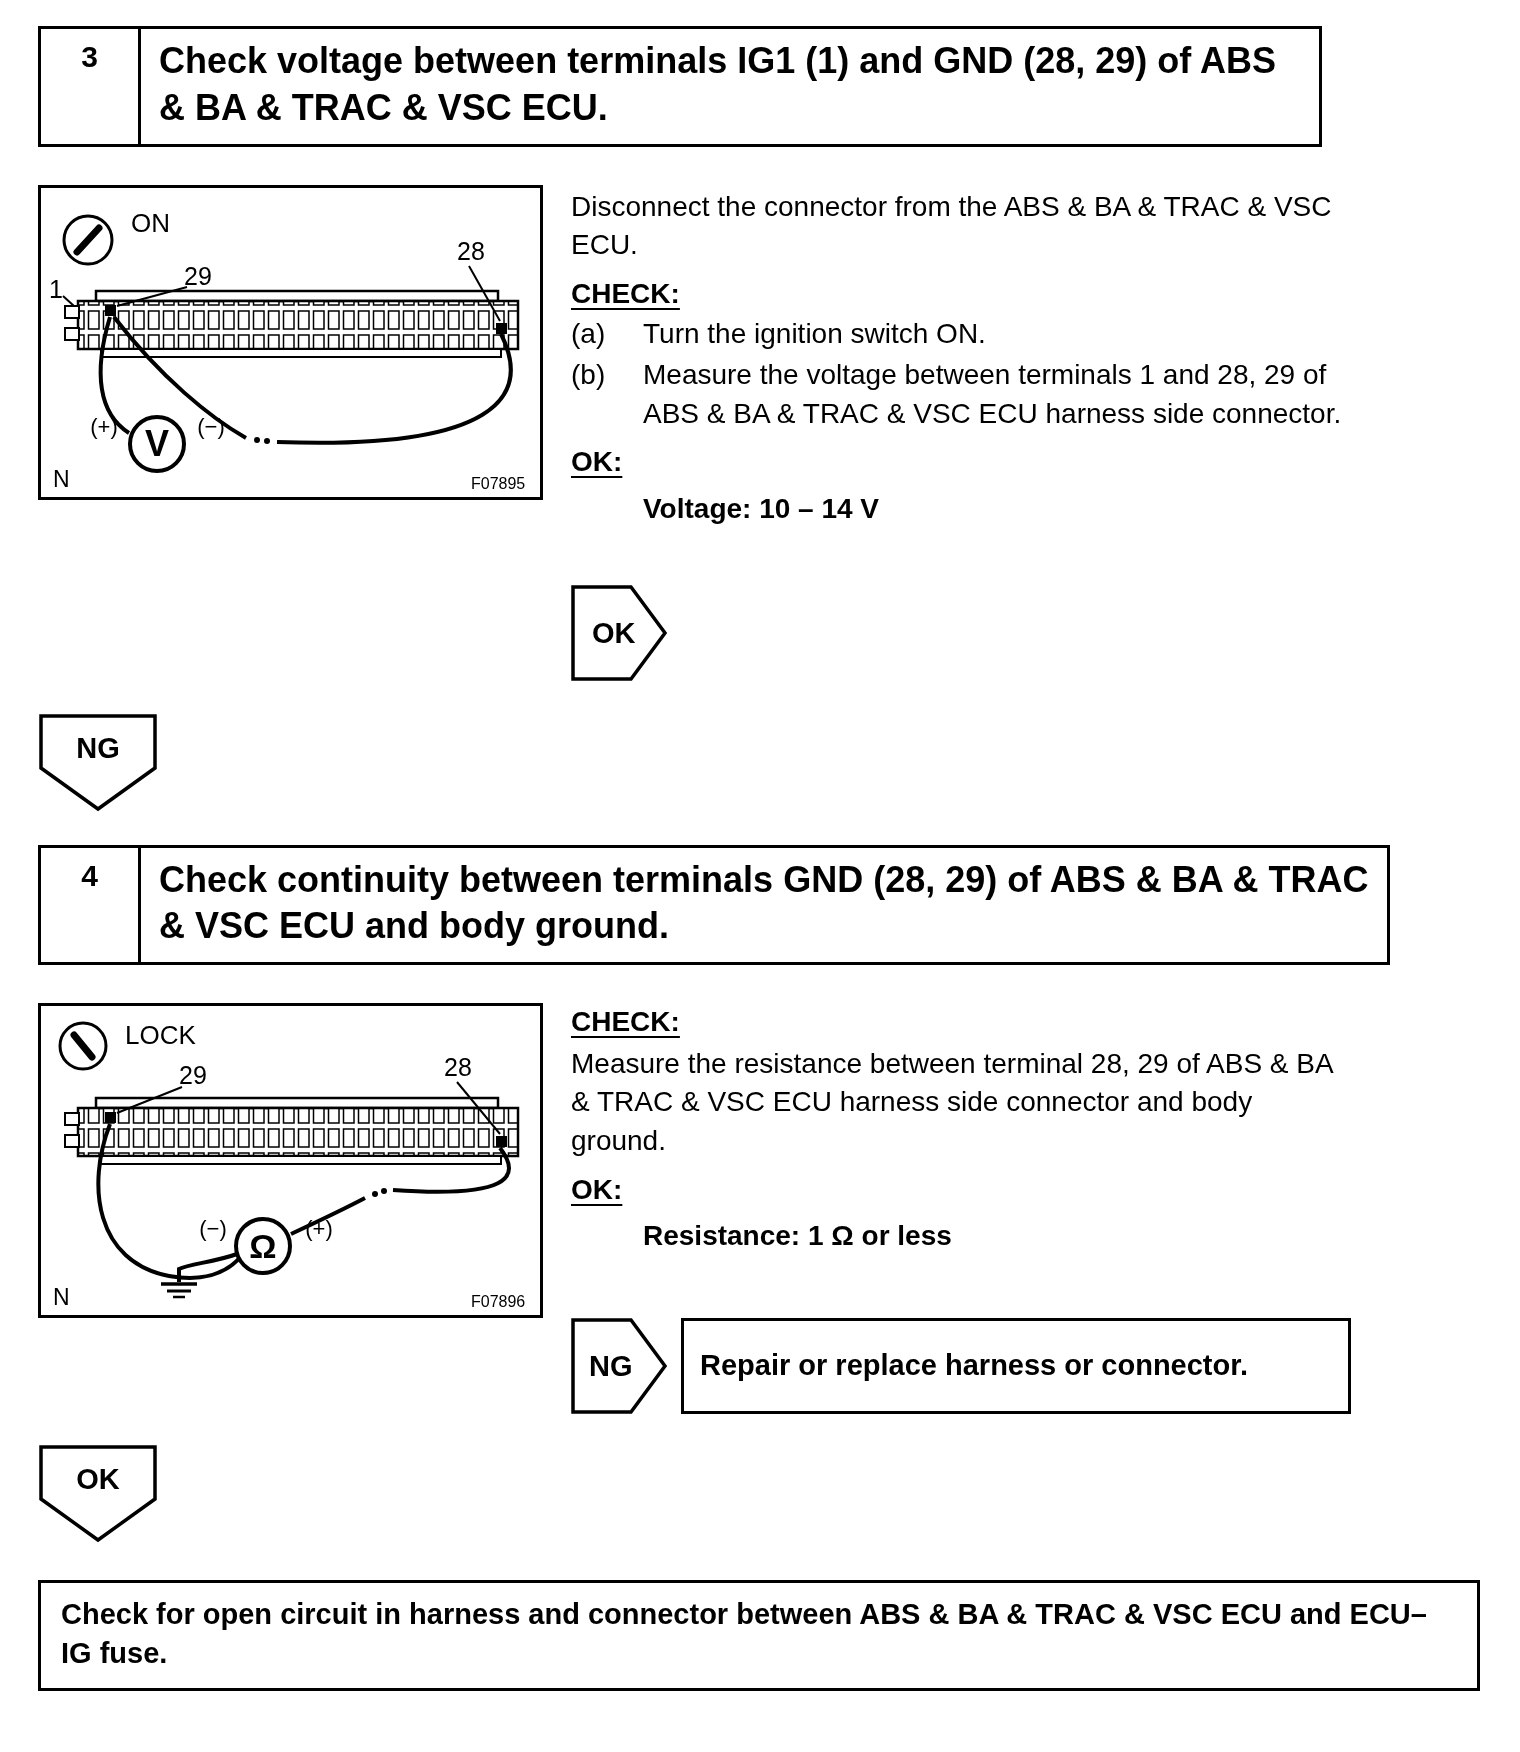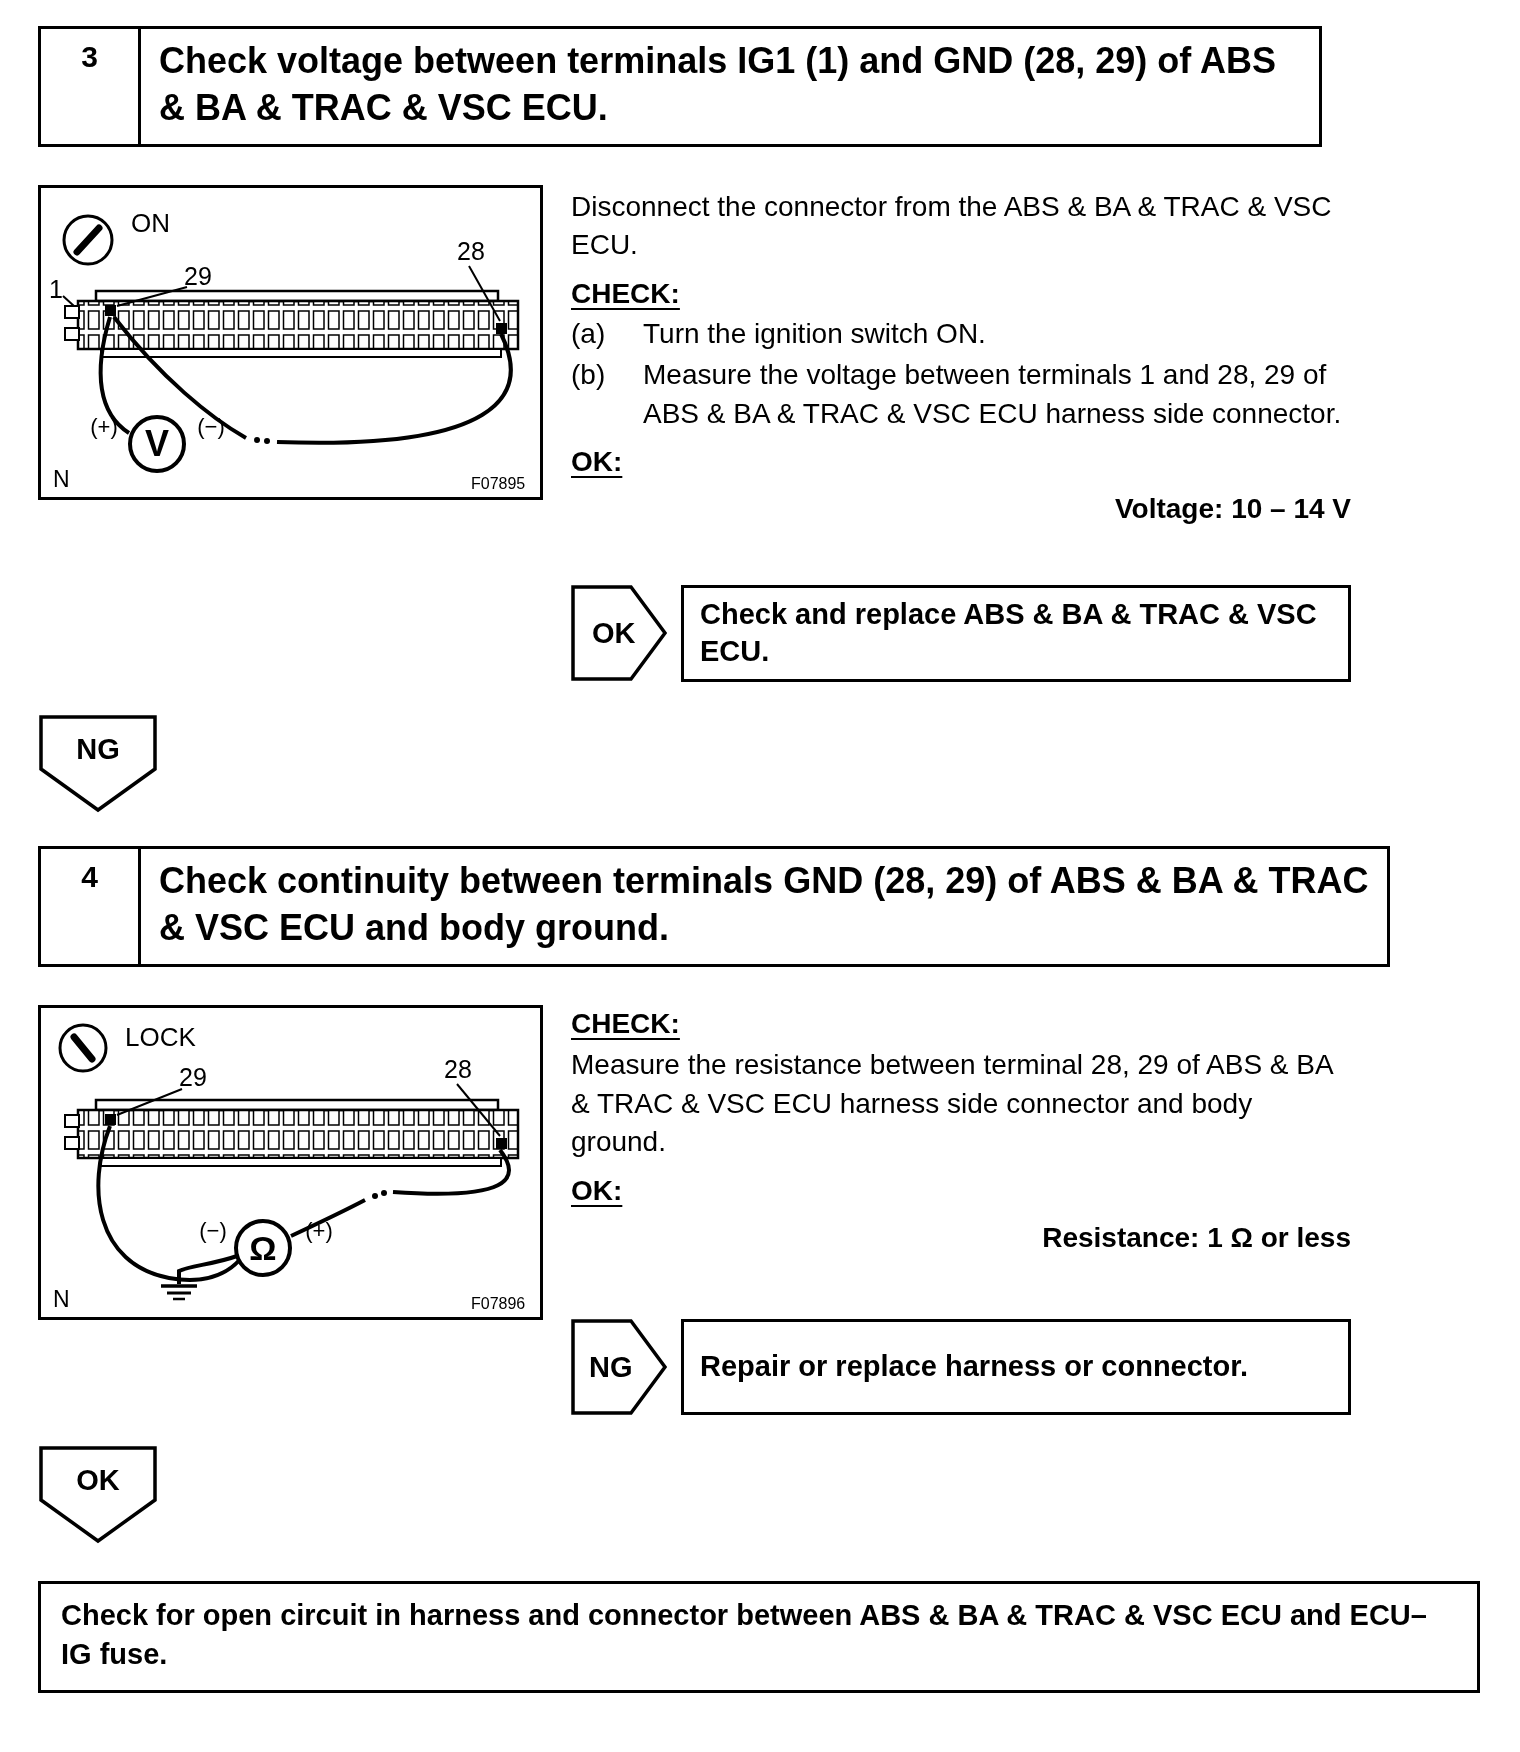--- a/index.html
+++ b/index.html
@@ -29,21 +29,21 @@
   .text-col { margin-left:28px; width:780px; font-size:28px; line-height:1.38; }
   .h {
     font-weight:bold; font-size:28px; text-decoration:underline;
     text-underline-offset:5px; margin-top:10px;
   }
   .h:first-child { margin-top:0; }
   .body-text { margin:3px 0 4px 0; }
   .lettered { display:flex; margin:2px 0; }
   .lettered .lbl { width:72px; flex:none; }
   .lettered .txt { flex:1; }
-  .spec { font-weight:bold; margin:8px 0 0 72px;text-align:right; }
+  .spec { font-weight:bold; margin:8px 0 0 72px; }
 
   .result-row { display:flex; align-items:stretch; }
   .result-row.step3 { margin-top:56px; }
   .result-row.step4 { margin-top:62px; }
   .pent-right { flex:none; }
   .action-box {
     border:3px solid #000; margin-left:14px; flex:1;
     padding:8px 16px; font-weight:bold; font-size:29px; line-height:1.3;
     display:flex; align-items:center;
   }
@@ -126,21 +126,20 @@
           <span class="txt">Measure the voltage between terminals 1 and 28, 29 of ABS &amp; BA &amp; TRAC &amp; VSC ECU harness side connector.</span>
         </div>
         <div class="h">OK:</div>
         <div class="spec">Voltage: 10 – 14 V</div>
 
         <div class="result-row step3">
           <svg class="pent-right" width="96" height="96" viewBox="0 0 96 96">
             <polygon points="2,2 60,2 94,48 60,94 2,94" fill="#fff" stroke="#000" stroke-width="3.5"></polygon>
             <text x="21" y="58" font-size="29" font-weight="bold">OK</text>
           </svg>
-          <div class="action-box">Check and replace ABS &amp; BA &amp; TRAC &amp; VSC ECU.</div>
         </div>
       </div>
     </div>
 
     <div class="down-pent">
       <svg width="120" height="100" viewBox="0 0 120 100">
         <polygon points="3,3 117,3 117,55 60,96 3,55" fill="#fff" stroke="#000" stroke-width="3.5"></polygon>
         <text x="60" y="45" text-anchor="middle" font-size="29" font-weight="bold">NG</text>
       </svg>
     </div>

